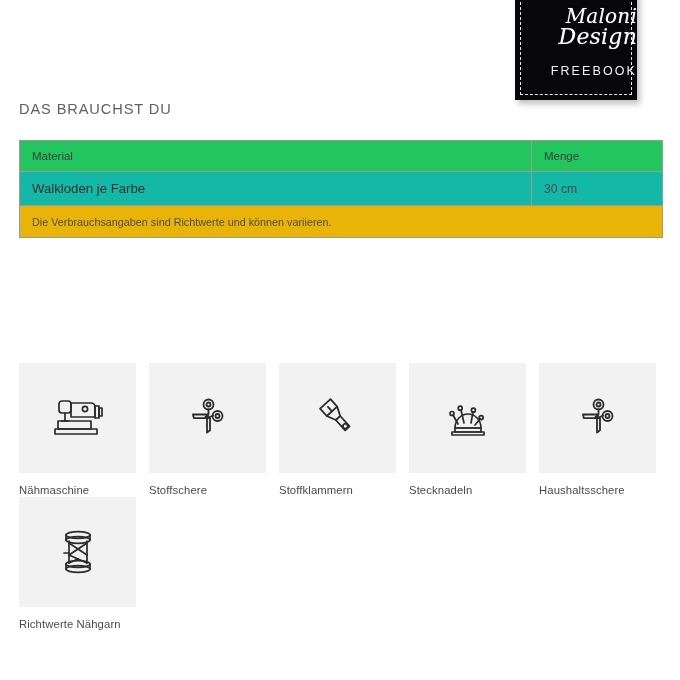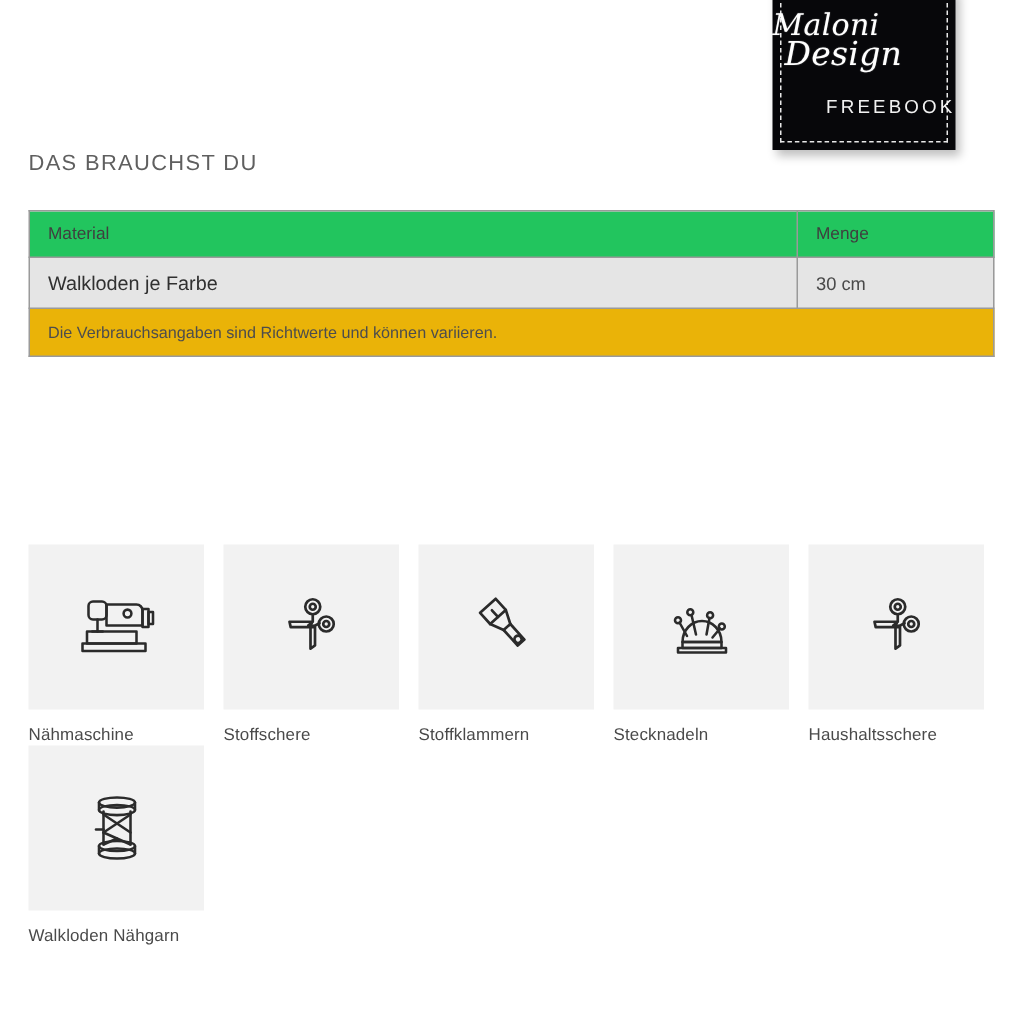--- a/index.html
+++ b/index.html
@@ -22,21 +22,21 @@
     z-index: 5;
   }
   .logo-inner {
     position: absolute;
     left: 5px; top: 5px; right: 5px; bottom: 5px;
     border: 1px dashed #e8e8e8;
   }
   .logo-script {
     position: absolute;
     left: 0; right: 0; top: 14px;
-    text-align: left;
+    text-align: right;
     color: #ffffff;
     font-family: "DejaVu Serif", serif;
     font-style: italic;
     font-size: 20px;
     line-height: 20px;
     letter-spacing: 0.2px;
     text-shadow: 0 0 1px rgba(255,255,255,0.4);
   }
   .logo-script .l2 {
     display: block;
@@ -86,21 +86,21 @@
   }
   .mat-table .col-left  { width: 512px; }
   .mat-table .col-right { width: 131px; }
   .row-head td {
     background: #22c55e;
     height: 31px;
     font-size: 11.5px;
     color: #3f3f3f;
   }
   .row-body td {
-    background: #e5e5e5;
+    background: #14b8a6;
     height: 34px;
     font-size: 13.2px;
     color: #303030;
   }
   .row-body td.qty { font-size: 12.2px; color: #4a4a4a; }
   .row-note td {
     background: #eab308;
     height: 32px;
     font-size: 10.8px;
     color: #4d4d4d;
@@ -281,17 +281,17 @@
             <path d="M13 29l18 8"></path>
             <path d="M13 37l9-4"></path>
             <ellipse cx="22" cy="38" rx="12" ry="3.4"></ellipse>
             <path d="M10 38v5"></path>
               <path d="M34 38v5"></path>
             <ellipse cx="22" cy="43" rx="12" ry="3.4"></ellipse>
             <path d="M8 27h5"></path>
           </svg>
         </span>
       </div>
-      <div class="icon-label">Walkloden Nähgarn</div>
+      <div class="icon-label">Richtwerte Nähgarn</div>
     </div>
 
   </div>
 </div>
 
 </body></html>

